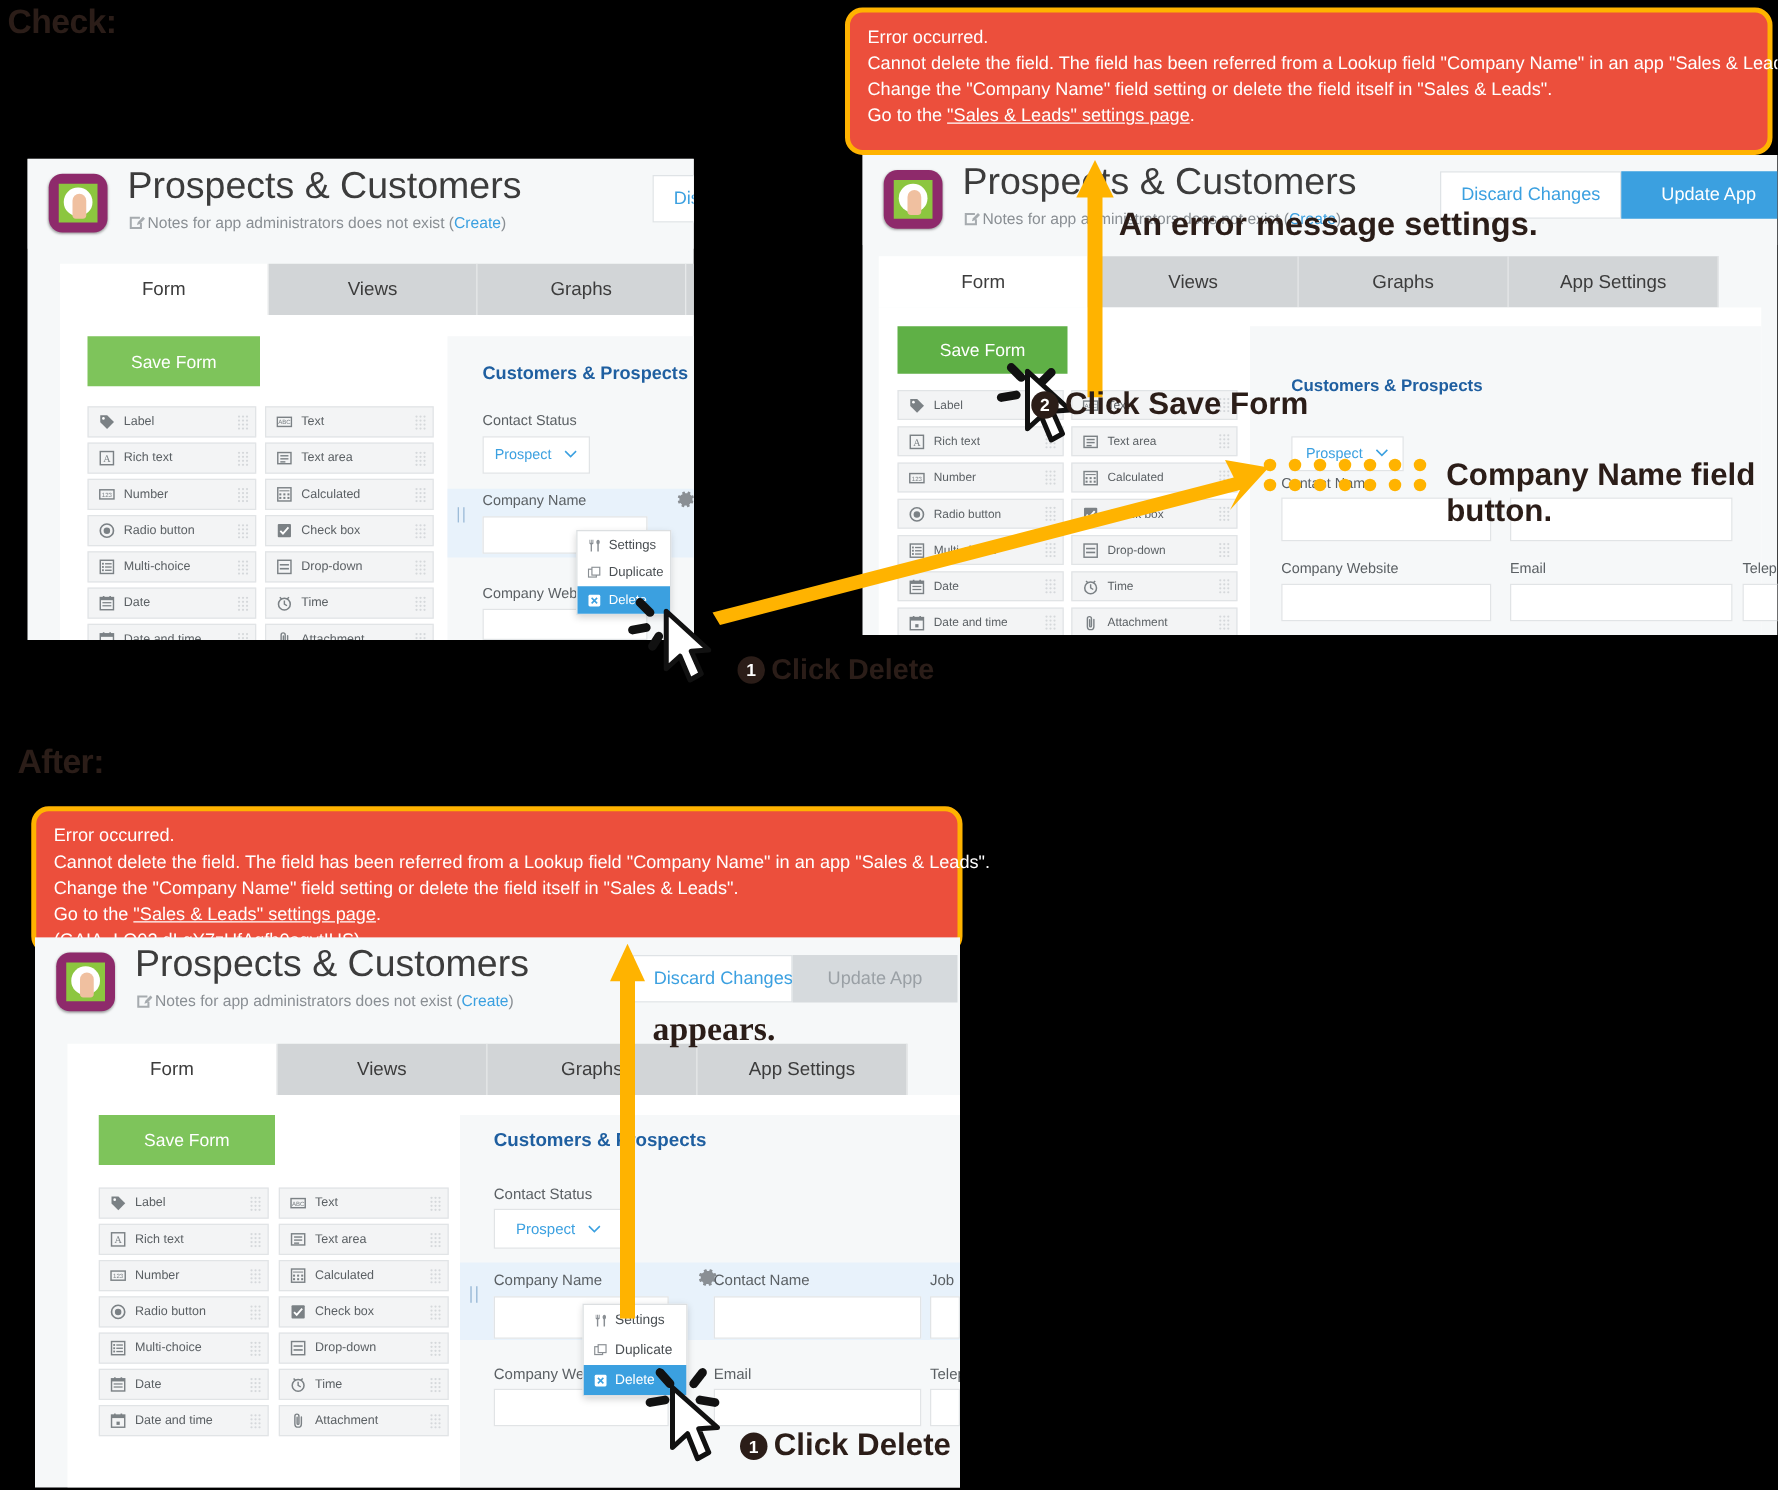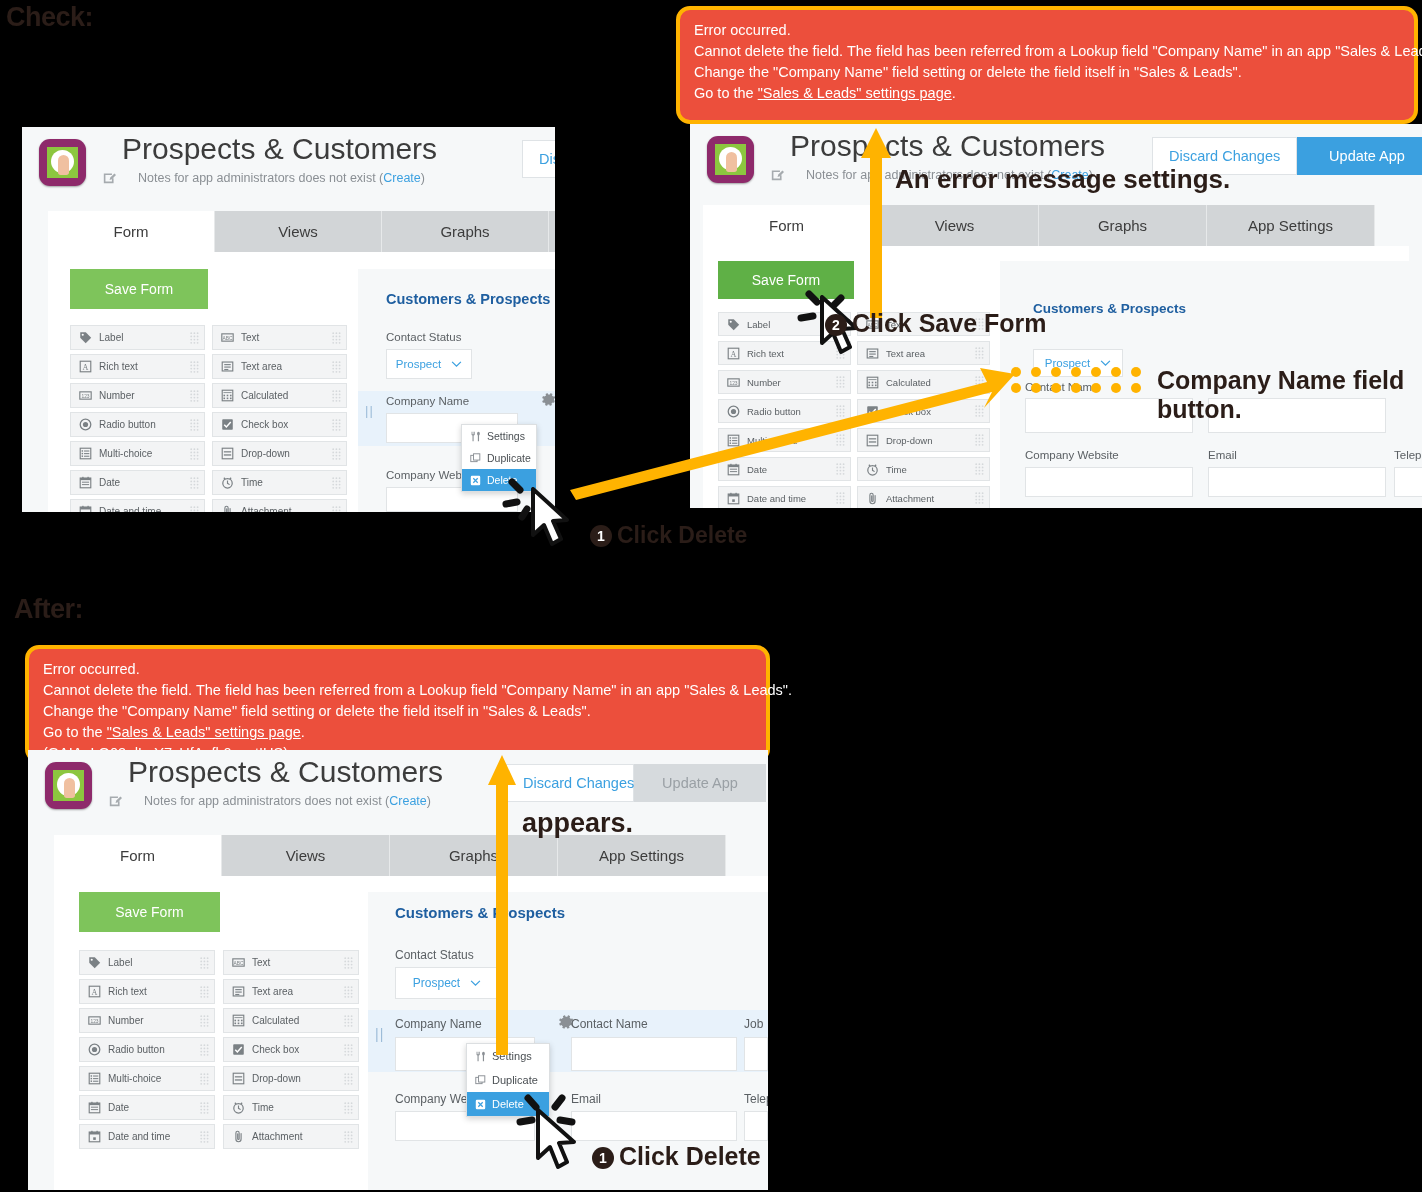--- a/index.html
+++ b/index.html
@@ -44,24 +44,24 @@
   .app-icon .circ{
     position:absolute; left:12px; top:11px; width:23px; height:23px;
     border-radius:50%; background:#fff;
   }
   .app-icon .hand{
     position:absolute; left:19px; top:16px; width:11px; height:20px;
     border-radius:6px 6px 3px 3px; background:#f0c0a0;
   }
   .app-title{
     position:absolute; left:80px; top:5px; font-size:30px; color:#3c3c3c;
-    font-weight:400; white-space:nowrap;margin-left:20px;
+    font-weight:400; white-space:nowrap;
   }
   .app-subtitle{
-    position:absolute; left:116px; top:44px; font-size:12.5px; color:#8a8f94;
+    position:absolute; left:96px; top:44px; font-size:12.5px; color:#8a8f94;
     white-space:nowrap;
   }
   .subtitle-icon{
     position:absolute; left:81px; top:44px; width:13px; height:13px;
     color:#a6abaf; font-size:12px; line-height:13px;
   }
   .app-subtitle a{ color:#3ba0e0; text-decoration:none; }
 
   .hdr-btns{ position:absolute; top:13px; display:flex; }
   .btn-discard{
@@ -1643,21 +1643,21 @@
   </div>
 </div>
 
 <div class="arrow" style="left:486px; top:755px;">
   <svg width="32" height="300" viewBox="0 0 32 300">
     <polygon points="16,0 30,30 22,30 22,300 10,300 10,30 2,30" fill="#ffb300"></polygon>
   </svg>
 </div>
 
 <div class="anno" style="left:522px; top:800px; font-size:27px;">
-  <div style="margin-top:8px;">appears.</div>
+  <div style="margin-top:8px;font-family:Liberation Serif, serif;">appears.</div>
 </div>
 
 <div class="ctx-menu" style="left:466px; top:1043px; width:84px;">
   <div class="ctx-item" style="height:24px; font-size:11px;">
     <span class="cico">
         <svg viewBox="0 0 14 14" width="11" height="11">
           <path d="M2 1v4l1.2.8V13h1.4V5.8L6 5V1H5v3H4.3V1H3.4v3H2.7V1z" fill="#8a8f94"></path>
           <path d="M10.8 1c-1 0-1.8 1-1.8 2.4 0 1 .4 1.9 1 2.3V13h1.5V5.7c.6-.4 1-1.3 1-2.3C12.6 2 11.8 1 10.8 1z" fill="#8a8f94"></path>
         </svg>
       </span>

